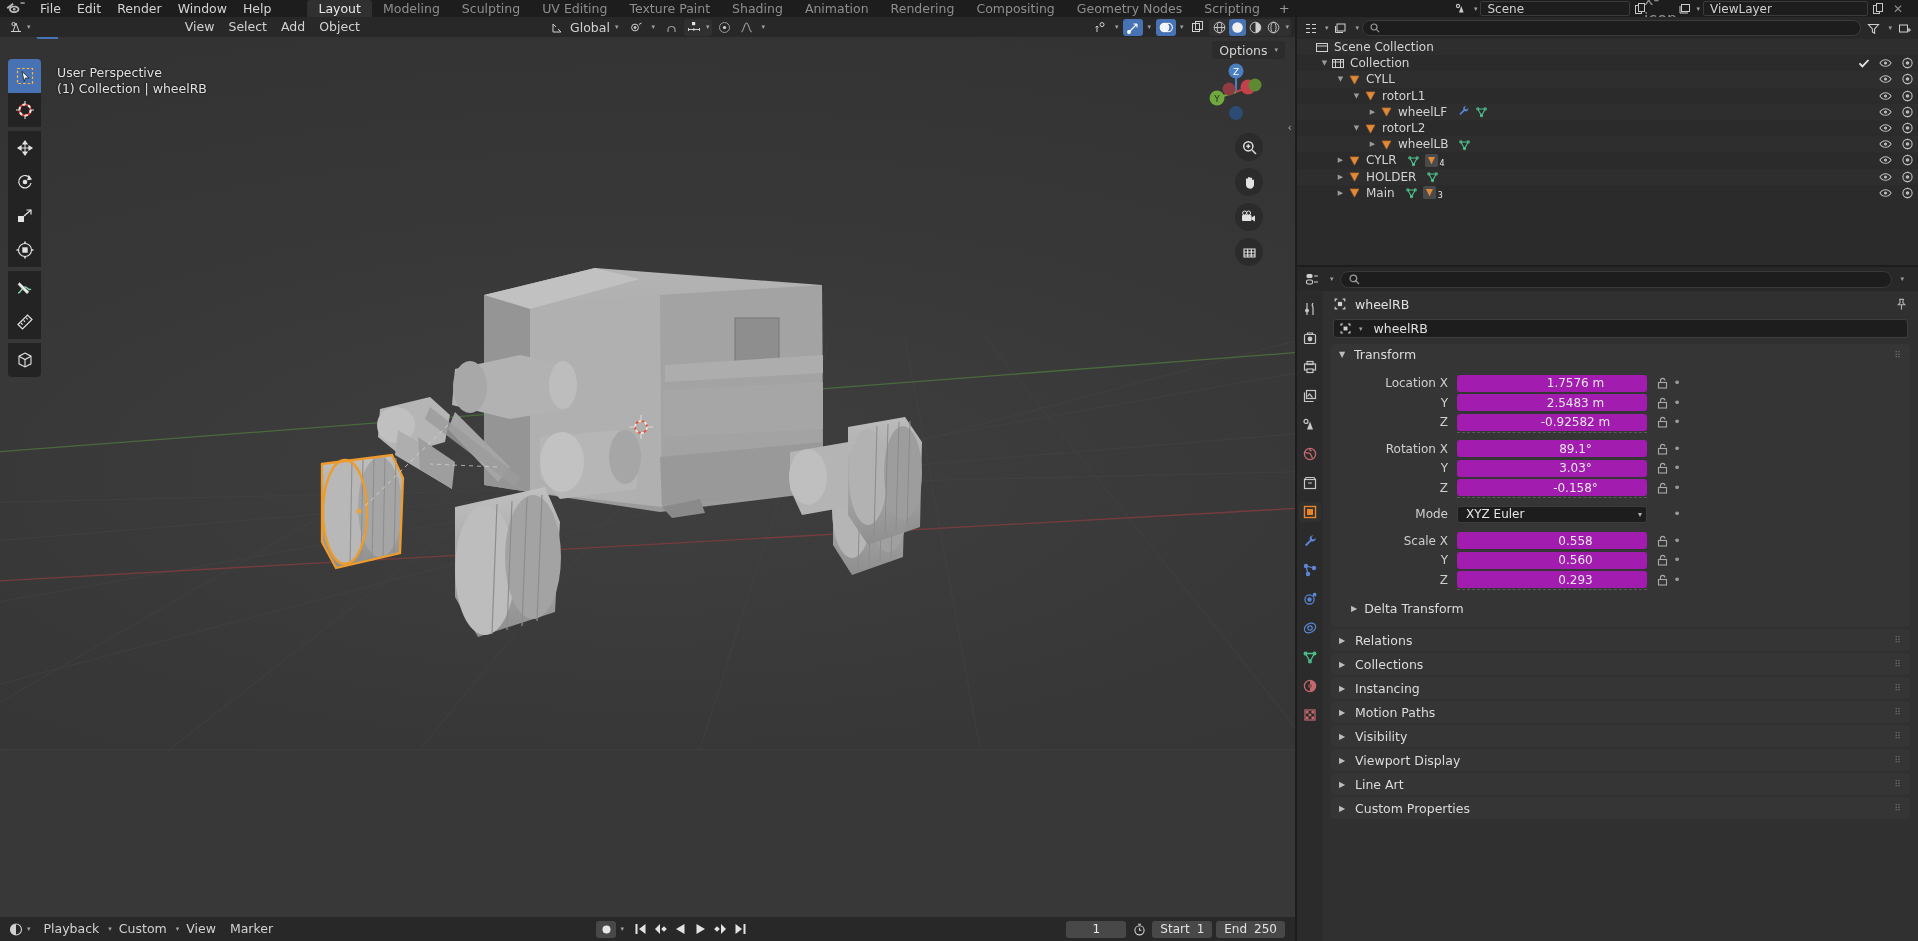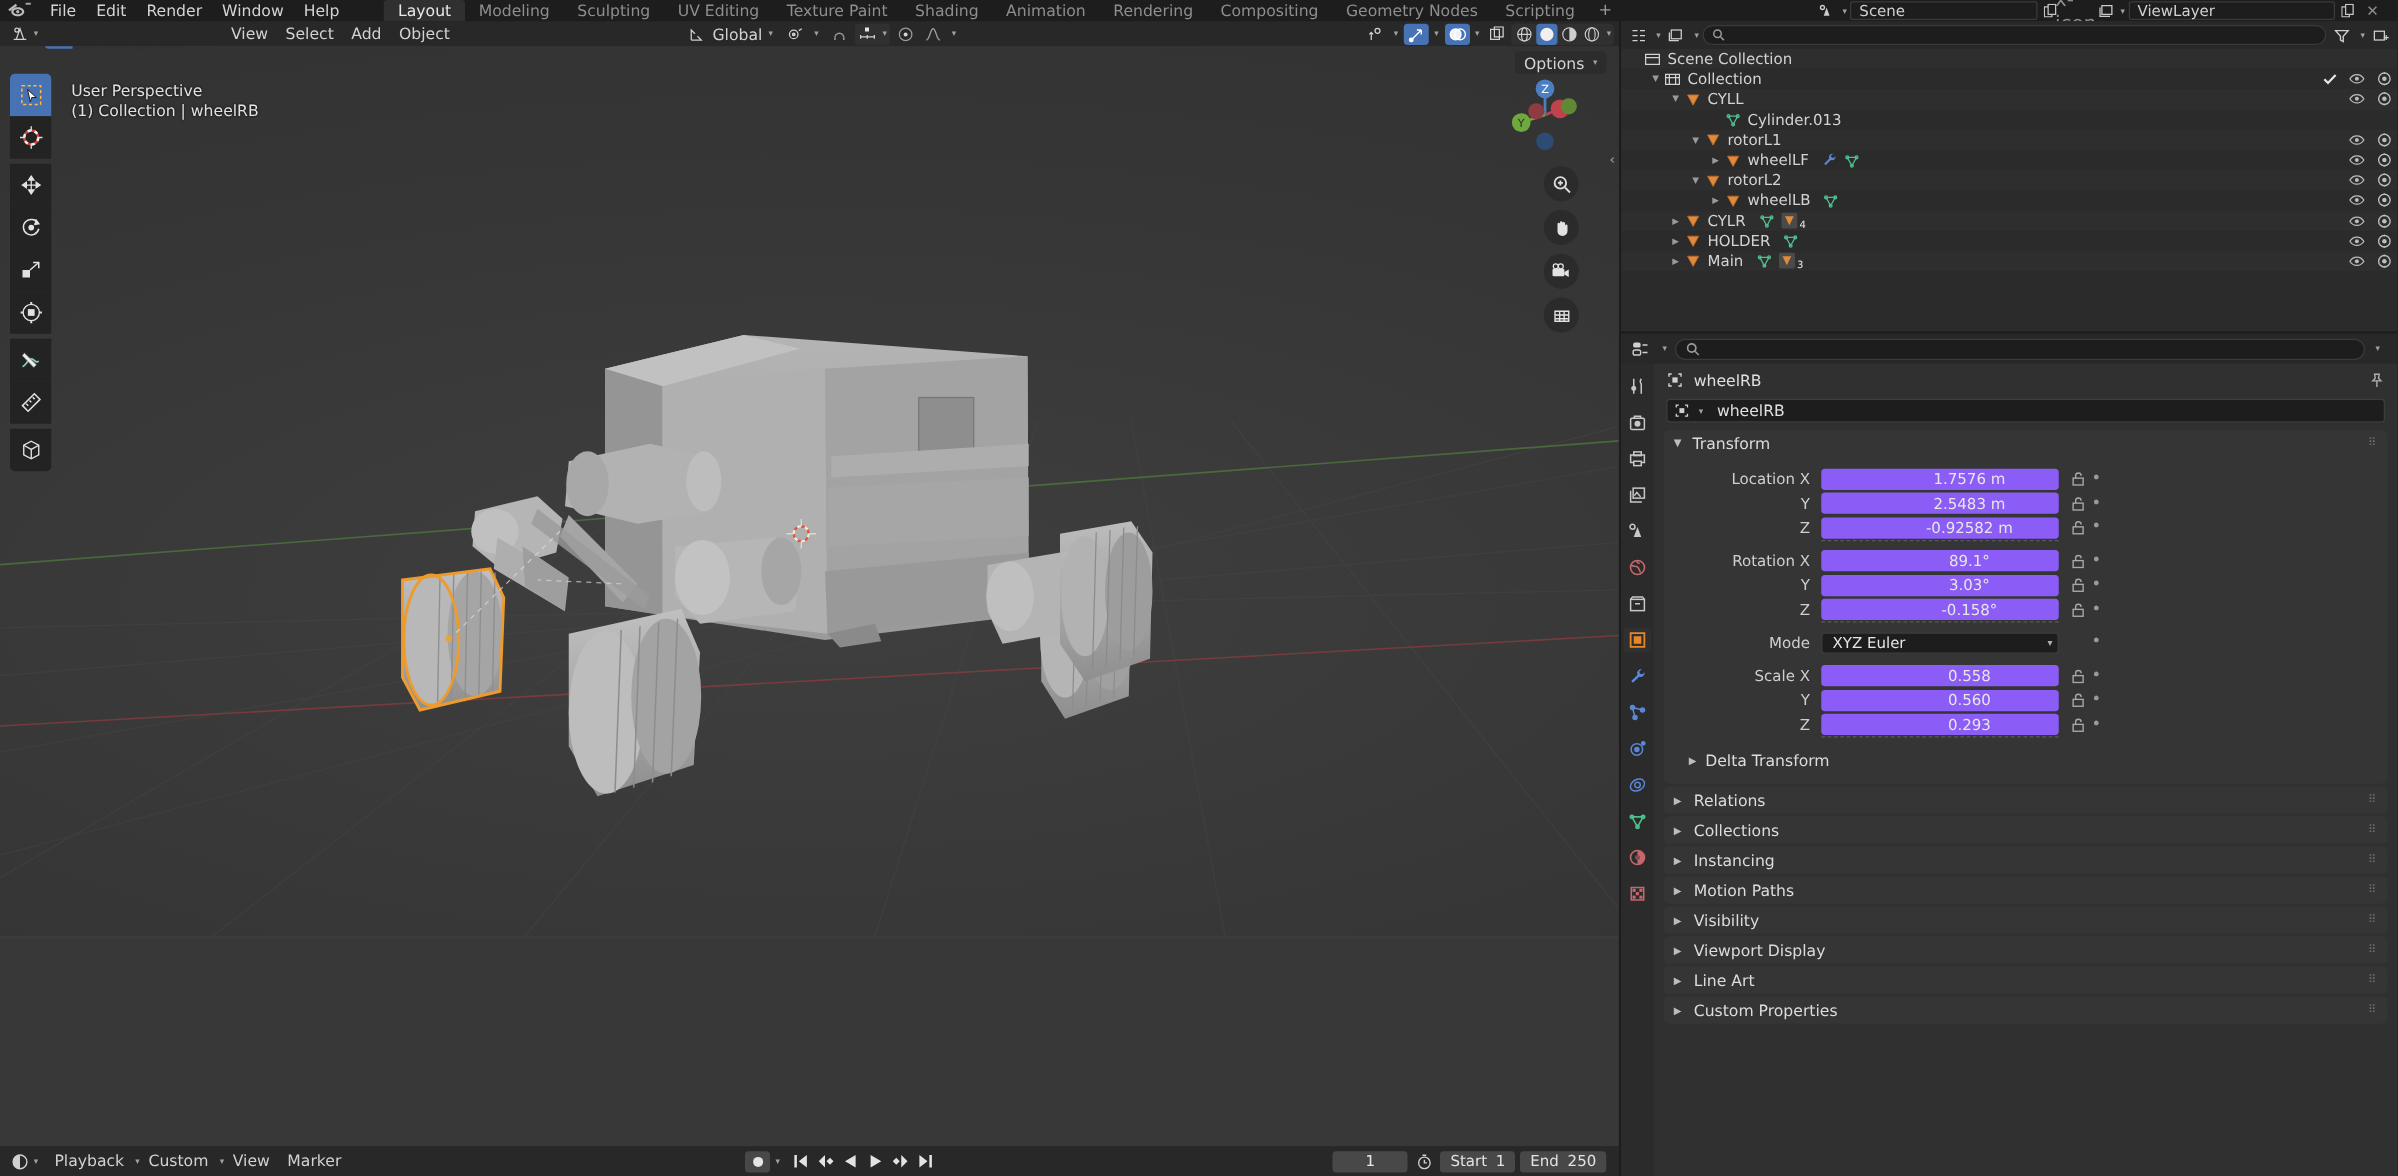--- a/index.html
+++ b/index.html
@@ -98,21 +98,21 @@
   .pr-objline { display:flex; align-items:center; gap:8px; height:26px; padding:0 10px; }
   .pr-namefield { margin:2px 10px 6px 10px; height:19px; background:#1d1d1d; border:1px solid #3d3d3d;
                   border-radius:3px; display:flex; align-items:center; gap:5px; padding:0 5px; }
   .panel { background:#353535; margin:0 8px 2px 8px; border-radius:4px; }
   .panel-hdr { height:21px; display:flex; align-items:center; gap:6px; padding:0 8px; font-size:12.5px; color:#dcdcdc; }
   .panel-hdr .tri { font-size:8px; color:#bdbdbd; width:9px;}
   .grip { margin-left:auto; color:#6e6e6e; font-size:9px; letter-spacing:1px; line-height:6px; }
   .panel-body { padding:2px 8px 8px 8px; }
   .prow { display:flex; align-items:center; height:18px; margin-bottom:1.5px; }
   .plabel { width:118px; text-align:right; padding-right:9px; font-size:12px; color:#cfcfcf; }
-  .pfield { flex:1; background:#8b5cf6; border-radius:3px; height:17px; display:flex; align-items:center;
+  .pfield { flex:1; background:#a21caf; border-radius:3px; height:17px; display:flex; align-items:center;
             justify-content:center; font-size:12px; color:#e6e6e6; position:relative; max-width:190px;padding-left:47px;}
   .pfield.lastgrp:after { content:""; position:absolute; left:0; right:0; bottom:-2px; height:1px;
             border-bottom:1px dashed #5a5a5a; }
   .pfield.select { justify-content:flex-start; padding-left:8px; background:#1d1d1d; border:1px solid #3d3d3d;}
   .pfield.select .cv { margin-left:auto; margin-right:4px; font-size:8px; color:#b0b0b0;}
   .plock { width:18px; display:flex; align-items:center; justify-content:center; color:#a8a8a8; margin-left:6px;}
   .pdot { width:12px; text-align:center; color:#9a9a9a; font-size:13px; line-height:10px;}
   .gap6 { height:7px; }
   .subpanel { display:flex; align-items:center; gap:7px; height:22px; padding-left:12px; font-size:12.5px; color:#dcdcdc;}
   .subpanel .tri { font-size:8px; color:#bdbdbd; }
@@ -694,34 +694,20 @@
           <span class="ol-cam">
             <svg width="13" height="12" viewBox="0 0 13 12" fill="none" stroke="#bdbdbd" stroke-width="1.1">
               <circle cx="6.5" cy="6" r="4.6"></circle>
               <circle cx="6.5" cy="6" r="1.8" fill="#bdbdbd" stroke="none"></circle>
               <path d="M6.5 .8v1.2M6.5 10v1.2"></path>
             </svg>
           </span>
         </div>
       </div>
       <div class="olrow">
-        <div style="width:70px;flex:0 0 auto"></div>
-        <div class="disc"></div>
-        <div class="ol-ic">
-          <svg width="13" height="13" viewBox="0 0 14 14" fill="none" stroke="#4ec08e" stroke-width="1.1">
-            <path d="M3 4.2h8L7 11.4z"></path>
-            <circle cx="3" cy="4.2" r="1.2"></circle>
-            <circle cx="11" cy="4.2" r="1.2"></circle>
-            <circle cx="7" cy="11.4" r="1.2"></circle>
-          </svg>
-        </div>
-        <div class="ol-label">Cylinder.013</div>
-        <div class="ol-right"></div>
-      </div>
-      <div class="olrow">
         <div style="width:54px;flex:0 0 auto"></div>
         <div class="disc">▼</div>
         <div class="ol-ic">
           <svg width="13" height="13" viewBox="0 0 14 14">
             <path d="M2.2 3.2h9.6L7 12z" fill="#e08a3c"></path>
             <path d="M2.2 3.2h9.6L7 12z" fill="none" stroke="#b8692a" stroke-width=".8"></path>
           </svg>
         </div>
         <div class="ol-label">rotorL1</div>
         <div class="ol-right">

